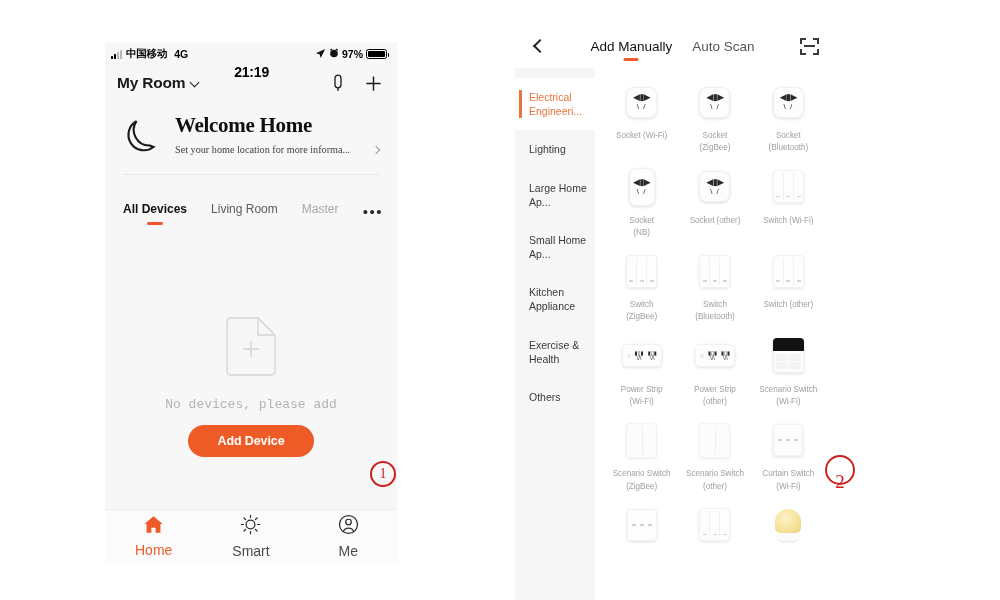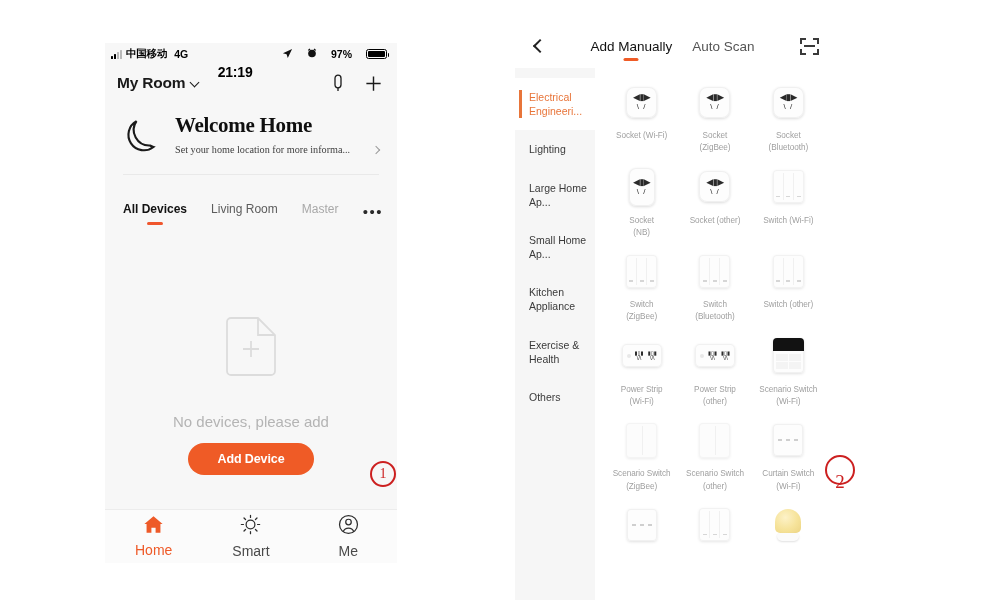--- a/index.html
+++ b/index.html
@@ -25,21 +25,21 @@
   .sb-left { display: flex; align-items: center; gap: 4px; }
   .signal-bars { display: flex; align-items: flex-end; gap: 1px; height: 9px; }
   .signal-bars i { display: block; width: 2px; background: #000; border-radius: .5px; }
   .signal-bars i:nth-child(1) { height: 3px; }
   .signal-bars i:nth-child(2) { height: 5px; }
   .signal-bars i:nth-child(3) { height: 7px; background: #b9b9b9; }
   .signal-bars i:nth-child(4) { height: 9px; background: #b9b9b9; }
   .carrier { font-size: 10.5px; font-weight: bold; letter-spacing: -.2px; }
   .net-type { font-size: 10.5px; font-weight: bold; margin-left: 3px; }
   .sb-center { flex: 1; text-align: center; font-size: 14px; font-weight: bold; letter-spacing: -.2px; margin-top: 36px; }
-  .sb-right { display: flex; align-items: center; gap: 14px; justify-content: center; }
+  .sb-right { display: flex; align-items: center; gap: 3px; justify-content: center; }
   .loc-arrow { font-size: 9px; transform: rotate(0deg); }
   .batt-pct { font-size: 10.5px; font-weight: bold; }
   .batt {
     width: 21px; height: 10px; border: 1.2px solid #000; border-radius: 2.5px;
     position: relative; padding: 1px;
   }
   .batt::after {
     content:""; position:absolute; right:-3px; top: 3px; width: 1.5px; height: 4px;
     background:#000; border-radius: 0 1px 1px 0;
   }
@@ -78,21 +78,21 @@
   .tab-underline {
     position:absolute; left: 50%; transform: translateX(-50%);
     bottom: -9px; width: 16px; height: 3px; border-radius: 2px; background:#f0562d;
   }
   .tabs-more { margin-left:auto; font-size:15px; letter-spacing:1.5px; color:#2b2b2b; line-height: 9px; }
 
   .empty-state {
     position:absolute; left:0; right:0; top: 272px; text-align:center;
   }
   .doc-ico { display:inline-block; }
-  .empty-msg { font-size: 15px; color:#b4b4b4; margin-top: 30px; }
+  .empty-msg { font-size: 13px; color:#b4b4b4; margin-top: 14px; font-family: Liberation Mono, monospace; }
   .add-btn {
     display:inline-block; margin-top: 13px;
     background: #ef5b26; color:#fff; font-size: 12.5px; font-weight: bold;
     padding: 9px 29px; border-radius: 20px; letter-spacing: -.1px;
     border:none; cursor:pointer;
   }
 
   .tabbar {
     position:absolute; left:0; right:0; bottom:0; height: 54px;
     background:#fbfbfb; border-top:1px solid #ececec;

